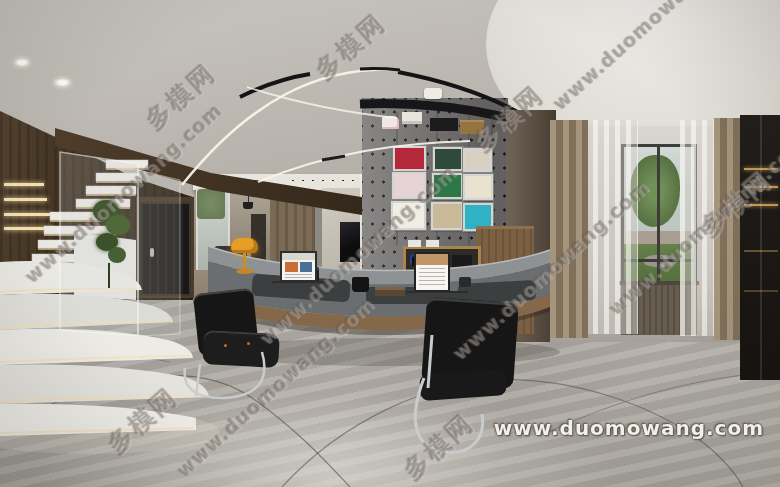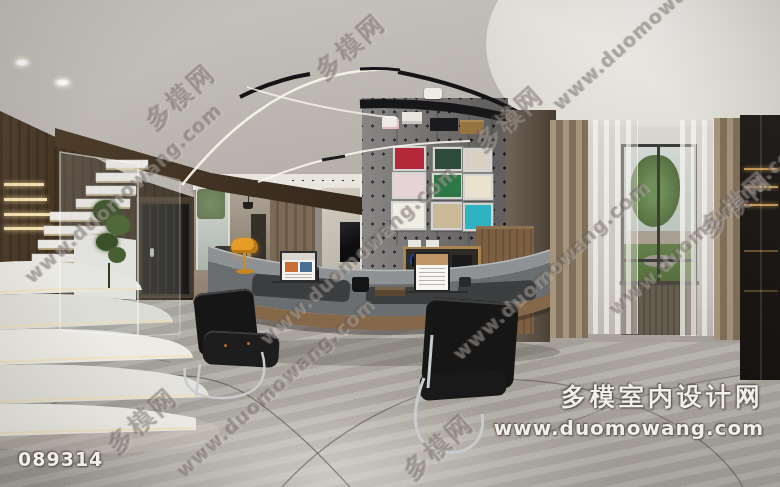--- a/index.html
+++ b/index.html
@@ -255,16 +255,14 @@
   <span class="wm cn" style="left:320px;top:58px">多模网</span>
   <span class="wm" style="left:455px;top:345px">www.duomowang.com</span>
   <span class="wm cn" style="left:478px;top:130px">多模网</span>
   <span class="wm" style="left:556px;top:95px">www.duomowang.com</span>
   <span class="wm" style="left:612px;top:300px">www.duomowang.com</span>
   <span class="wm cn" style="left:705px;top:215px">多模网</span>
   <span class="wm cn" style="left:112px;top:432px">多模网</span>
   <span class="wm" style="left:180px;top:462px">www.duomowang.com</span>
   <span class="wm cn" style="left:408px;top:458px">多模网</span>
 
-  <div class="ftxt" style="left:18px;top:448px;font-size:19px">089314</div>
-  <div class="ftxt" style="right:16px;top:380px;font-size:25px;letter-spacing:4px">多模室内设计网</div>
   <div class="ftxt" style="right:16px;top:416px;font-size:20px">www.duomowang.com</div>
 </div>
 
 </body></html>

